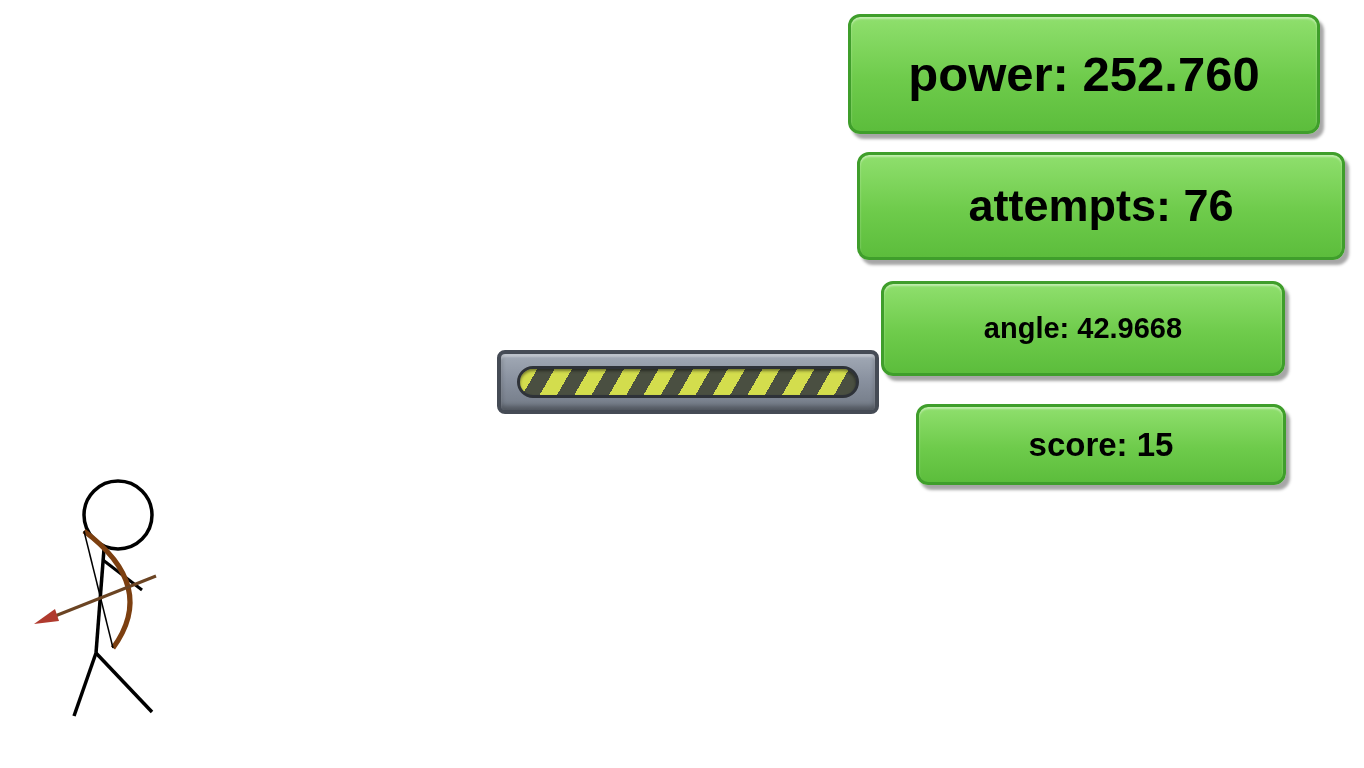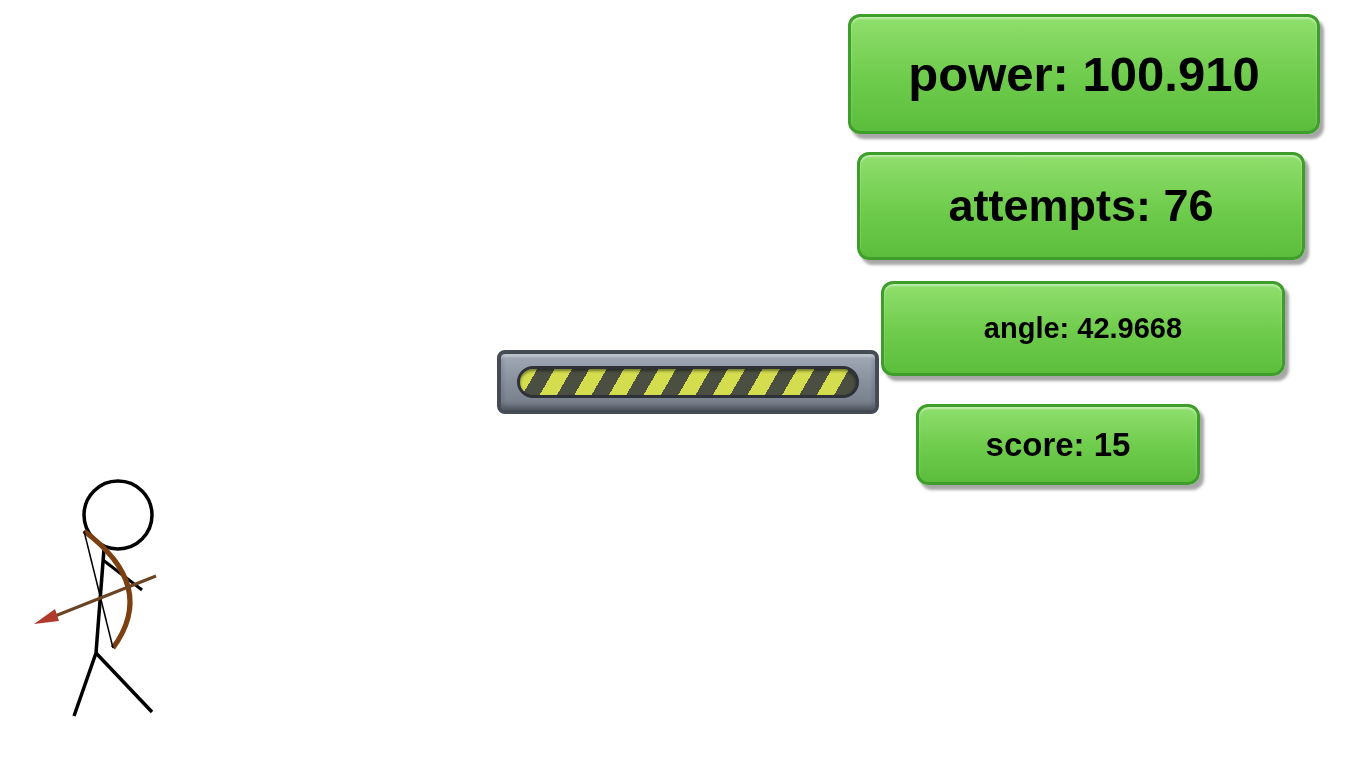--- a/index.html
+++ b/index.html
@@ -24,23 +24,23 @@
     justify-content: center;
     background: linear-gradient(180deg, #8fdf6d 0%, var(--badge-green, #6ecb4b) 55%, #5cbd3c 100%);
     border: 3px solid var(--badge-border-green, #3f9e2b);
     border-radius: 12px;
     box-shadow: 4px 5px 3px rgba(0,0,0,0.35), inset 0 2px 2px rgba(255,255,255,0.45);
     color: #000;
     font-weight: bold;
     white-space: nowrap;
   }
   .badge-power    { left: 848px; top: 14px;  width: 472px; height: 120px; font-size: 49px; }
-  .badge-attempts { left: 857px; top: 152px; width: 448px; height: 108px; font-size: 45px; }
+  .badge-attempts { left: 857px; top: 152px; width: 488px; height: 108px; font-size: 45px; }
   .badge-angle    { left: 881px; top: 281px; width: 404px; height: 95px;  font-size: 29px; }
-  .badge-score    { left: 916px; top: 404px; width: 284px; height: 81px;  font-size: 33px; }
+  .badge-score    { left: 916px; top: 404px; width: 370px; height: 81px;  font-size: 33px; }
 
   
   .platform {
     position: absolute;
     left: 497px; top: 350px;
     width: 382px; height: 64px;
     background: linear-gradient(180deg, #a2aab6 0%, var(--platform-gray, #8a92a0) 45%, #727a86 100%);
     border: 4px solid #454b55;
     border-radius: 8px;
     box-shadow: inset 0 3px 2px rgba(255,255,255,0.3), inset 0 -4px 5px rgba(0,0,0,0.3);
@@ -79,18 +79,18 @@
     <path d="M 56 63 Q 130 118 85 180" fill="none" stroke="#7c3f10" stroke-width="5"></path>
     <line x1="56" y1="63" x2="85" y2="180" stroke="#000000" stroke-width="1.5"></line>
     <line x1="128" y1="108" x2="22" y2="150" stroke="#6b4423" stroke-width="3"></line>
     <polygon points="6,156 31,153 27,141" fill="#b03a2e"></polygon>
   </svg>
 
   <div class="platform">
     <div class="stripe-bar"></div>
   </div>
 
-  <div class="badge badge-power">power: 100.910</div>
+  <div class="badge badge-power">power: 252.760</div>
   <div class="badge badge-attempts">attempts: 76</div>
   <div class="badge badge-angle">angle: 42.9668</div>
   <div class="badge badge-score">score: 15</div>
 
 </div>
 
 </body></html>

